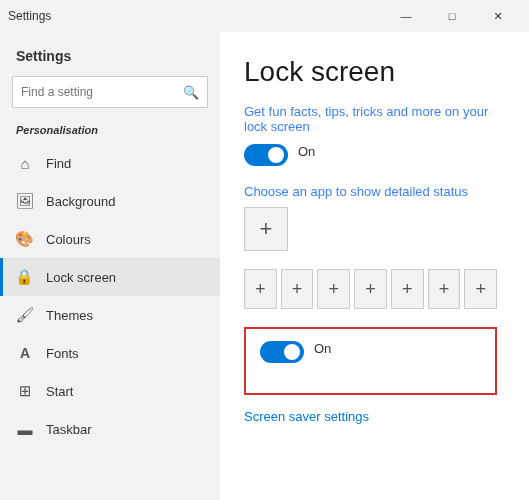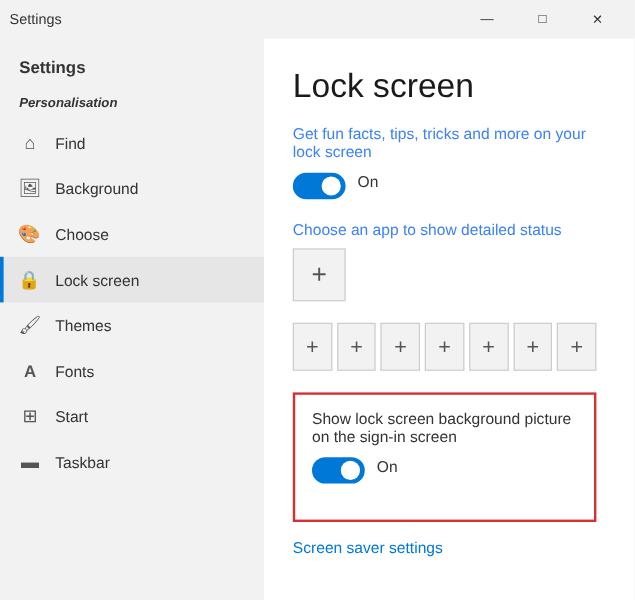--- a/index.html
+++ b/index.html
@@ -251,33 +251,37 @@
     <button class="titlebar-btn">—</button>
     <button class="titlebar-btn">□</button>
     <button class="titlebar-btn close">✕</button>
   </div>
 </div>
 
 <div class="app-container">
 
   <div class="sidebar">
     <div class="sidebar-header">Settings</div>
+    <div class="search-box">
+      <input type="text" placeholder="Find a setting" style="">
+      <span class="search-icon">🔍</span>
+    </div>
     <div class="personalisation-label">Personalisation</div>
 
     <div class="sidebar-item">
       <span class="icon">⌂</span>
       <span>Find</span>
     </div>
     <div class="sidebar-item">
       <span class="icon">🖼</span>
       <span>Background</span>
     </div>
     <div class="sidebar-item">
       <span class="icon">🎨</span>
-      <span>Choose</span>
+      <span>Colours</span>
     </div>
     <div class="sidebar-item active">
       <span class="icon">🔒</span>
       <span>Lock screen</span>
     </div>
     <div class="sidebar-item">
       <span class="icon">🖌</span>
       <span>Themes</span>
     </div>
     <div class="sidebar-item">
@@ -312,21 +316,20 @@
       <button class="quick-btn">+</button>
       <button class="quick-btn">+</button>
       <button class="quick-btn">+</button>
       <button class="quick-btn">+</button>
       <button class="quick-btn">+</button>
       <button class="quick-btn">+</button>
       <button class="quick-btn">+</button>
     </div>
 
     <div class="highlight-box">
-      <p class="highlight-title">Show lock screen background picture on the sign-in screen</p>
       <div class="toggle-row">
         <div class="toggle-small">
           <div class="knob"></div>
         </div>
         <span class="toggle-label">On</span>
       </div>
     </div>
 
     <a class="link-text">Screen saver settings</a>
 

